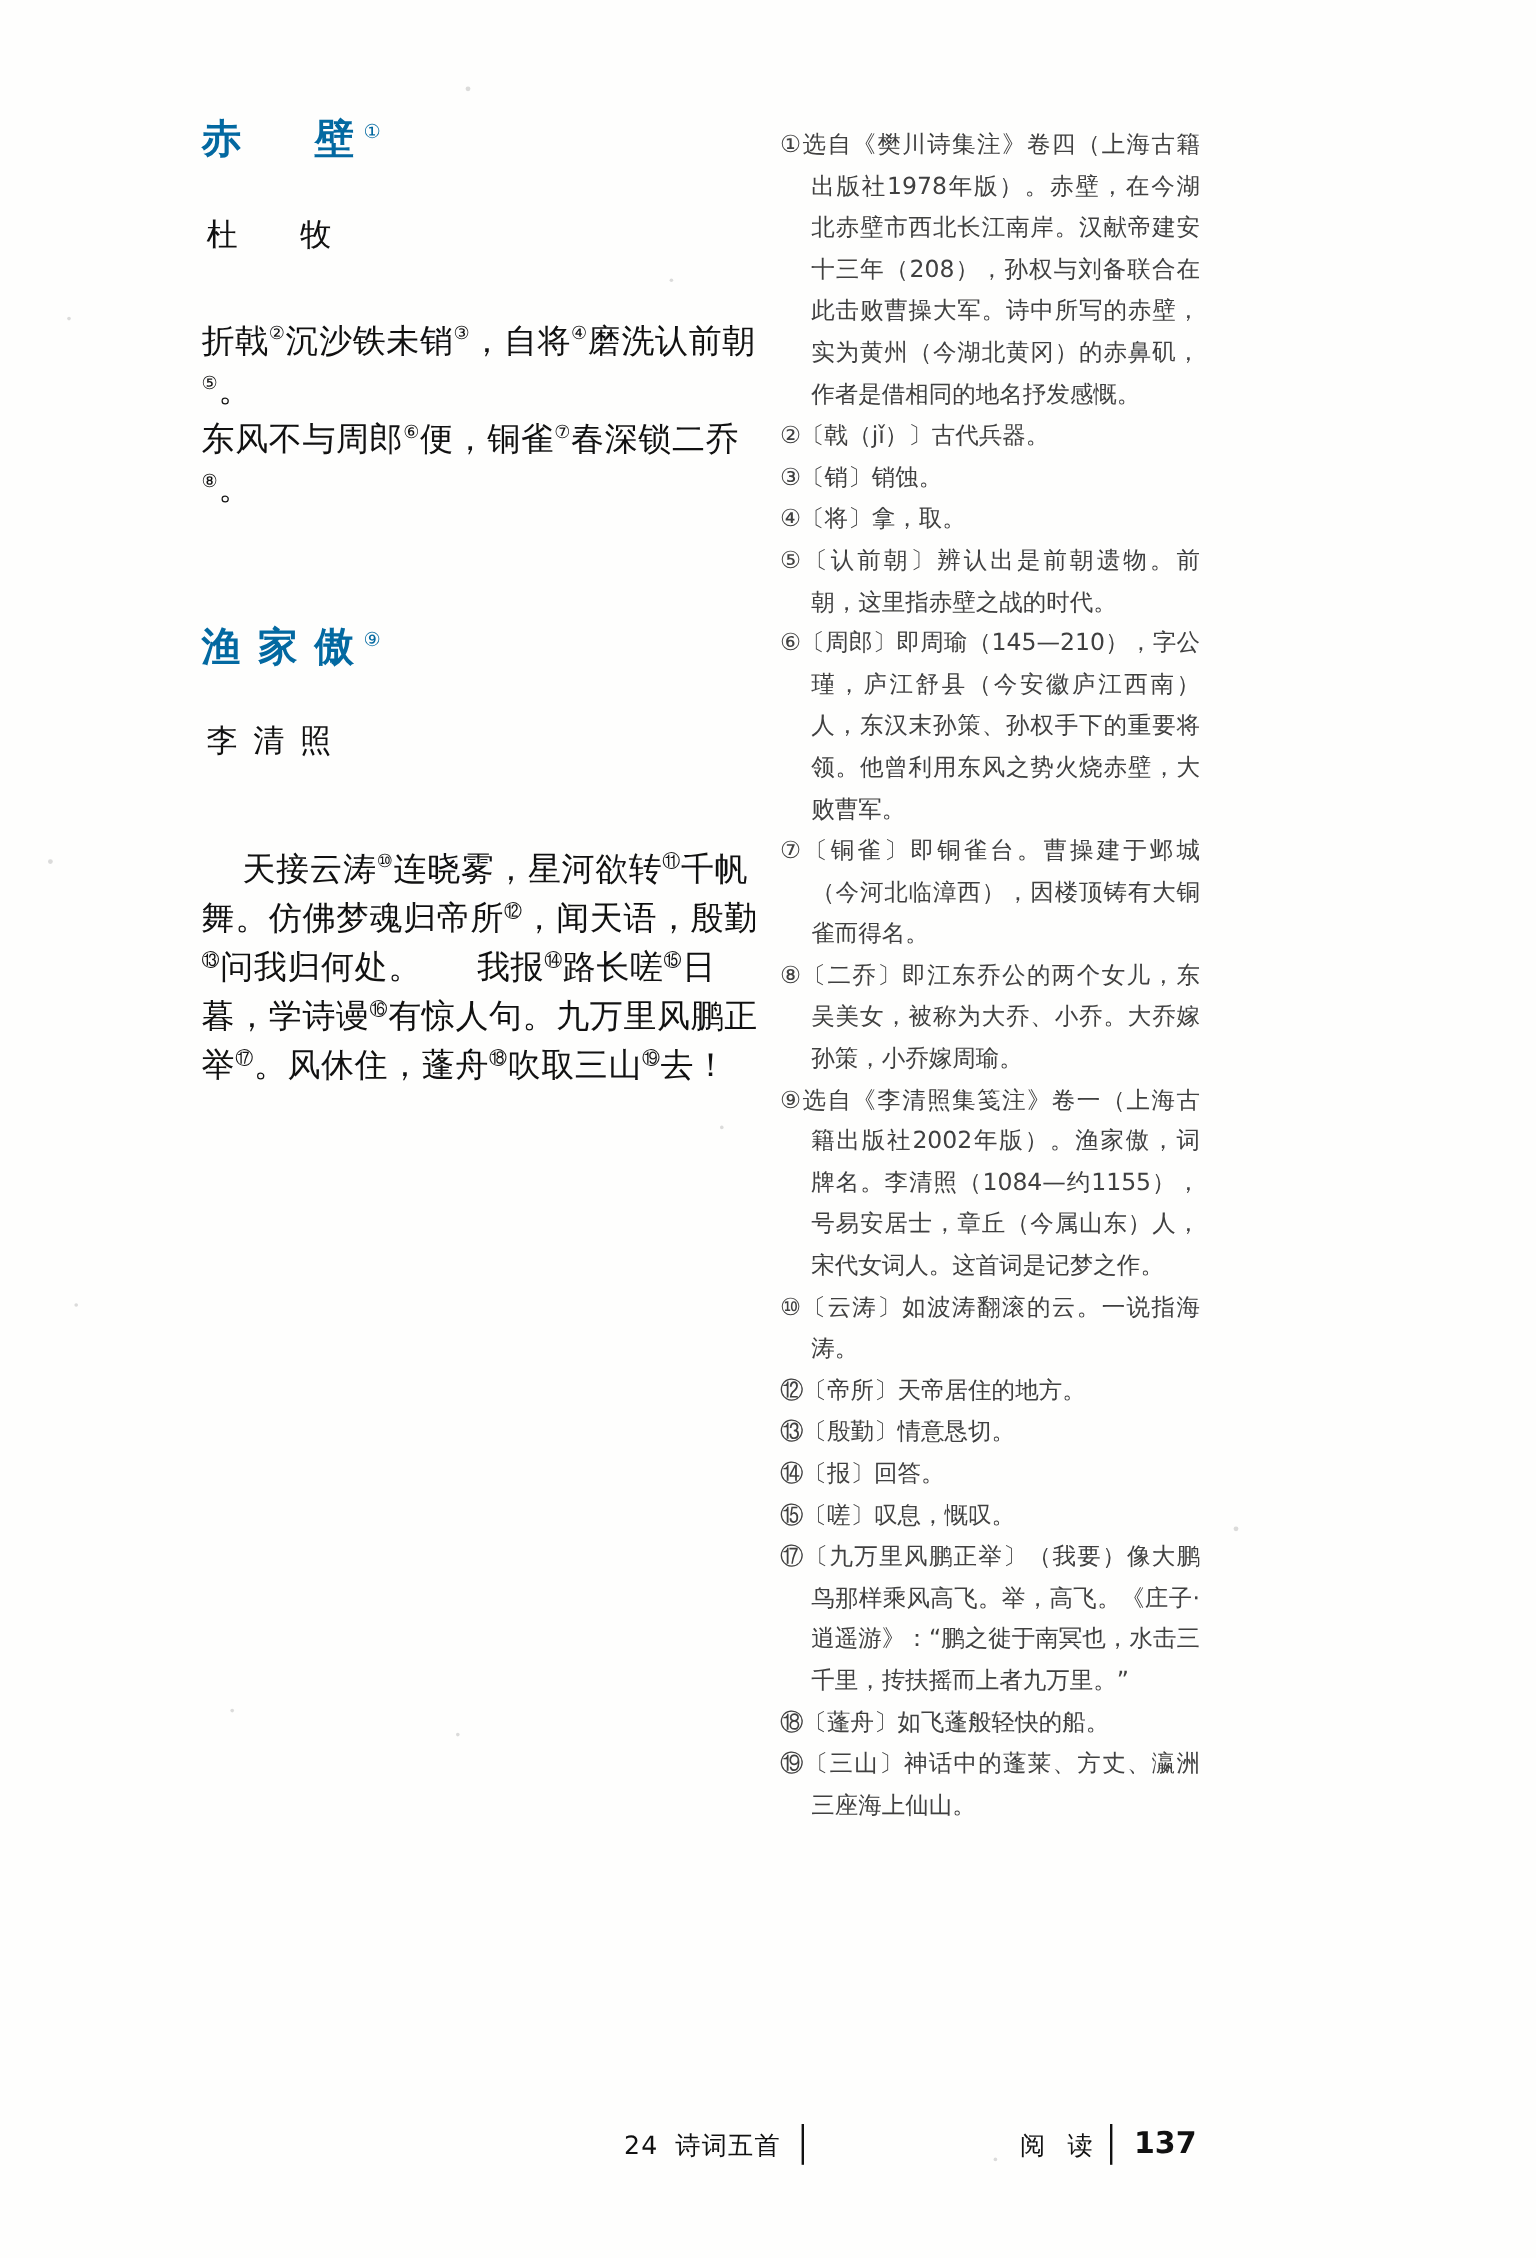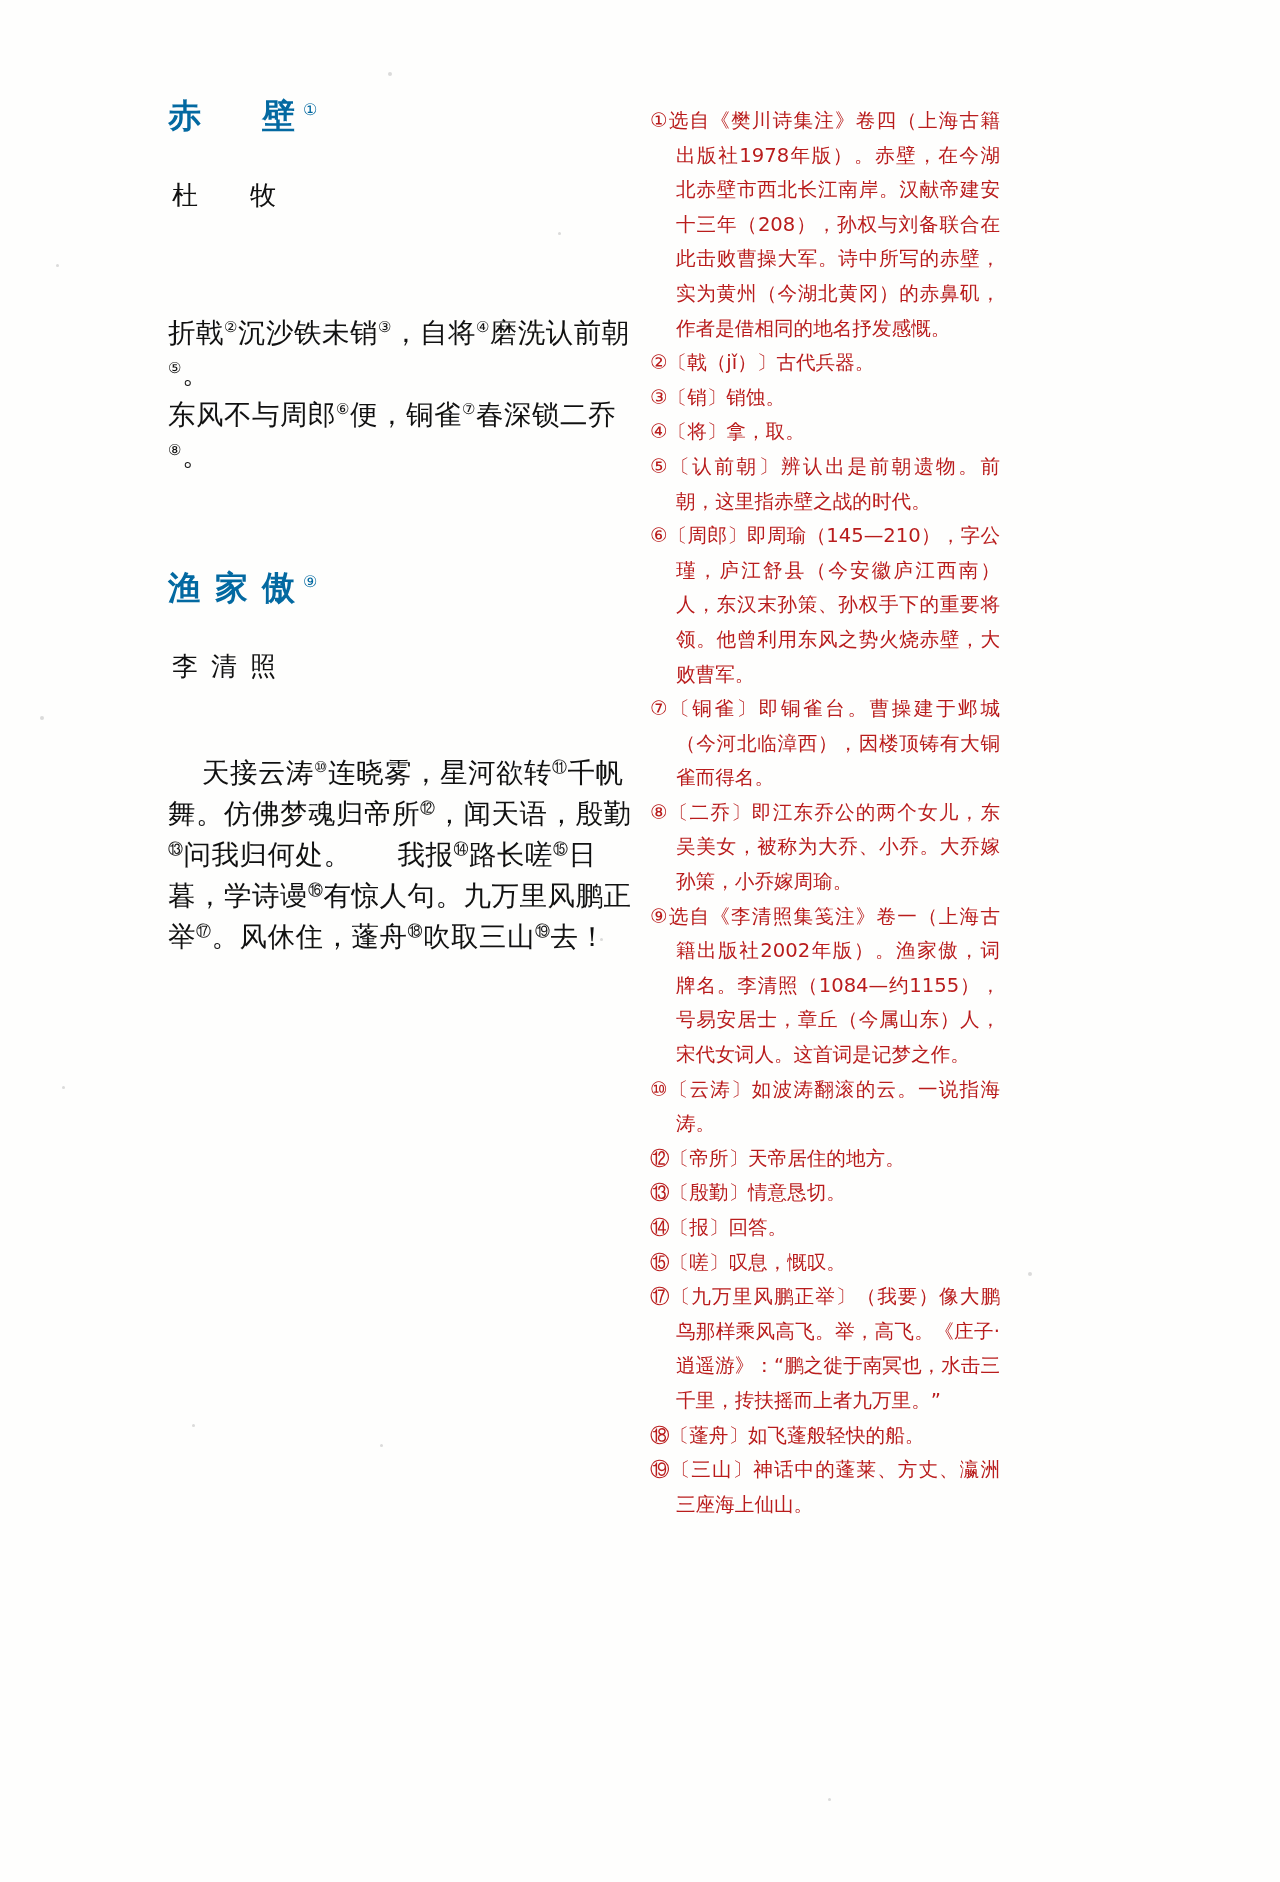--- a/index.html
+++ b/index.html
@@ -57,34 +57,34 @@
     font-size:27.5px;
     line-height:41px;
     color:#111;
     letter-spacing:0.5px;
   }
   .poem-body .sup{
     font-size:15px;
     vertical-align:super;
     line-height:0;
   }
-  #poem1-body{ margin-top:99px; }
+  #poem1-body{ margin-top:50px; }
   #poem2-title{ margin-top:92px; }
   #poem2-body{ margin-top:68px; text-indent:34px; }
   .wide-space{ display:inline-block; width:46px; }
 
   
   .notes-col{
     position:absolute;
     left:650px; top:104px;
     width:350px;
     font-family:"DejaVu Sans","Liberation Sans",sans-serif;
     font-size:19.6px;
     line-height:34.6px;
-    color:#b91c1c;
+    color:#404040;
     letter-spacing:0px;
   }
   .note{
     display:block;
     padding-left:26px;
     text-indent:-26px;
     margin:0;
     text-align:justify;
     text-justify:inter-character;
   }
@@ -185,15 +185,22 @@
       <p class="note"><span class="num">⑩</span><span>〔云涛〕如波涛翻滚的云。一说指海涛。</span></p>
       <p class="note"><span class="num">⑫</span><span>〔帝所〕天帝居住的地方。</span></p>
       <p class="note"><span class="num">⑬</span><span>〔殷勤〕情意恳切。</span></p>
       <p class="note"><span class="num">⑭</span><span>〔报〕回答。</span></p>
       <p class="note"><span class="num">⑮</span><span>〔嗟〕叹息，慨叹。</span></p>
       <p class="note"><span class="num">⑰</span><span>〔九万里风鹏正举〕（我要）像大鹏鸟那样乘风高飞。举，高飞。《庄子·逍遥游》：“鹏之徙于南冥也，水击三千里，抟扶摇而上者九万里。”</span></p>
       <p class="note"><span class="num">⑱</span><span>〔蓬舟〕如飞蓬般轻快的船。</span></p>
       <p class="note"><span class="num">⑲</span><span>〔三山〕神话中的蓬莱、方丈、瀛洲三座海上仙山。</span></p>
     </div>
 
+    <div class="footer">
+      <div class="foot-left"><span class="num">24</span><span>诗词五首</span></div>
+      <div class="foot-rule"></div>
+      <div class="foot-right">阅 读</div>
+      <div class="foot-rule2"></div>
+      <div class="foot-page">137</div>
+    </div>
 
   </div>
 </div>
 
 </body></html>

